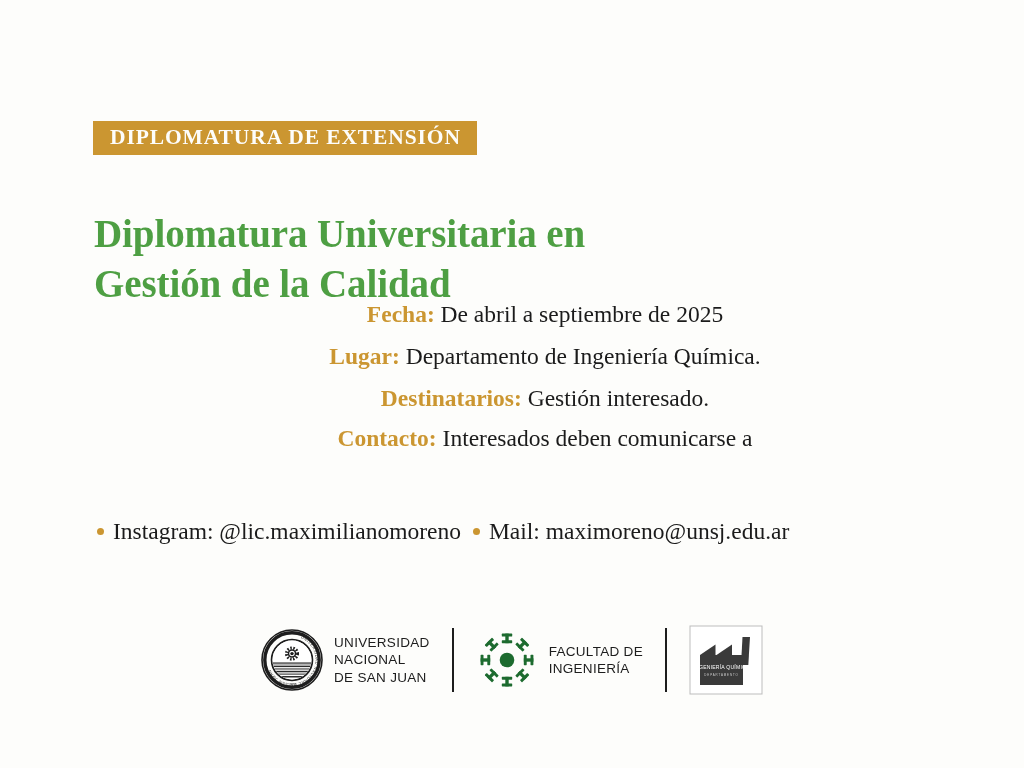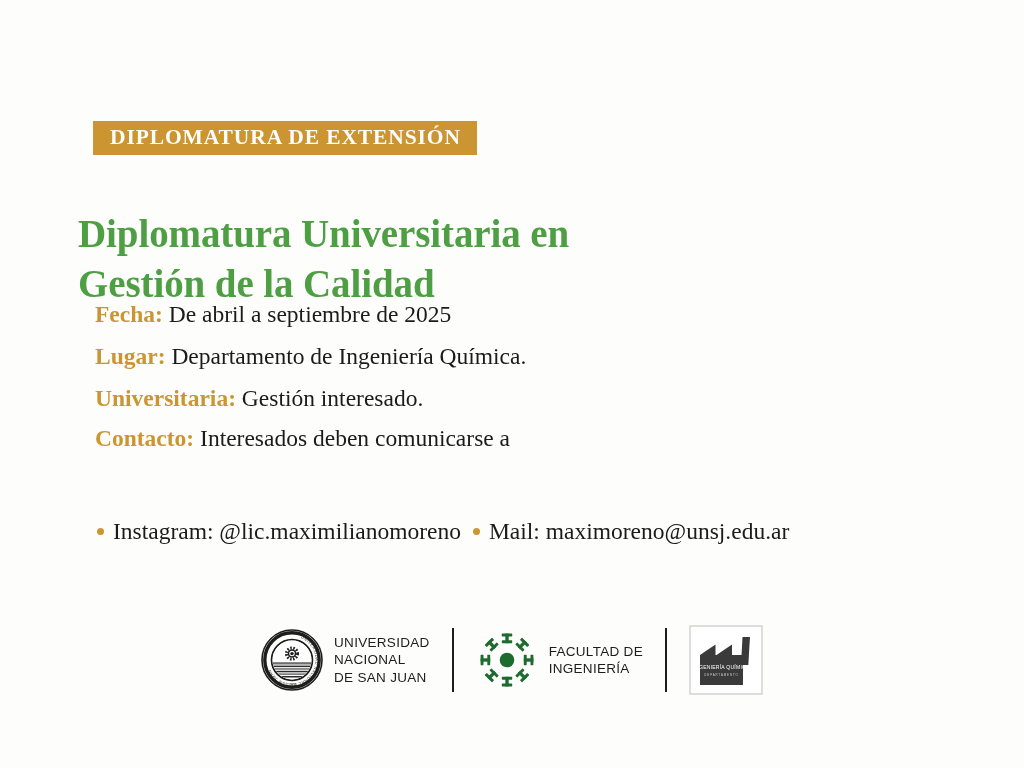--- a/index.html
+++ b/index.html
@@ -41,21 +41,21 @@
     font-weight: 700;
     font-size: 21.5px;
     letter-spacing: 0.9px;
     line-height: 1;
     white-space: nowrap;
   }
 
   
   .title {
     position: absolute;
-    left: 78px;
+    left: 94px;
     top: 183px;
     width: 700px;
     color: #4e9f43;
     font-weight: 700;
     font-size: 39px;
     line-height: 1.28;
     letter-spacing: -0.1px;
   }
   .title-line { display: block; white-space: nowrap; }
 
@@ -64,20 +64,21 @@
     position: absolute;
     left: 95px;
     top: 303px;
     width: 900px;
   }
   .detail-row {
     font-size: 23.5px;
     line-height: 1;
     margin-bottom: 18.5px;
     white-space: nowrap;
+    text-align: center;
   }
   .detail-row .lbl {
     color: #cb9631;
     font-weight: 700;
   }
   .detail-row .val {
     color: #1b1b1b;
     font-weight: 400;
   }
   .detail-row.tight { margin-bottom: 16px; }
@@ -167,21 +168,21 @@
   <div class="details">
     <div class="detail-row">
       <span class="lbl">Fecha:</span>
       <span class="val">De abril a septiembre de 2025</span>
     </div>
     <div class="detail-row">
       <span class="lbl">Lugar:</span>
       <span class="val">Departamento de Ingeniería Química.</span>
     </div>
     <div class="detail-row tight">
-      <span class="lbl">Universitaria:</span>
+      <span class="lbl">Destinatarios:</span>
       <span class="val">Gestión interesado.</span>
     </div>
     <div class="detail-row">
       <span class="lbl">Contacto:</span>
       <span class="val">Interesados deben comunicarse a</span>
     </div>
   </div>
 
   <div class="contact-line">
     <span class="contact-item">

